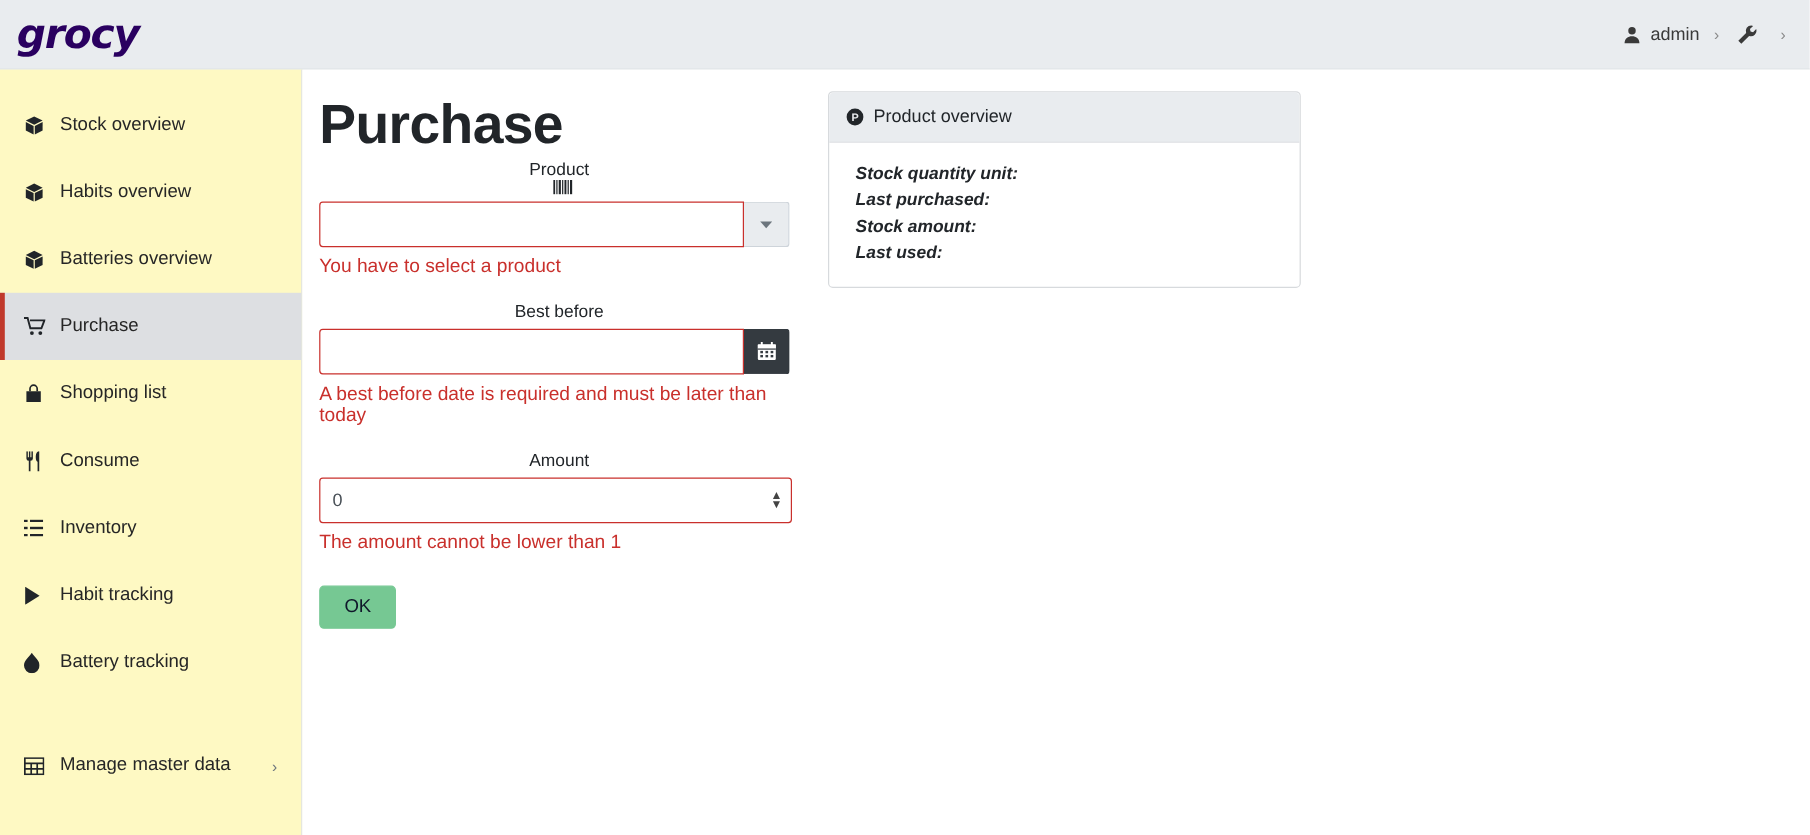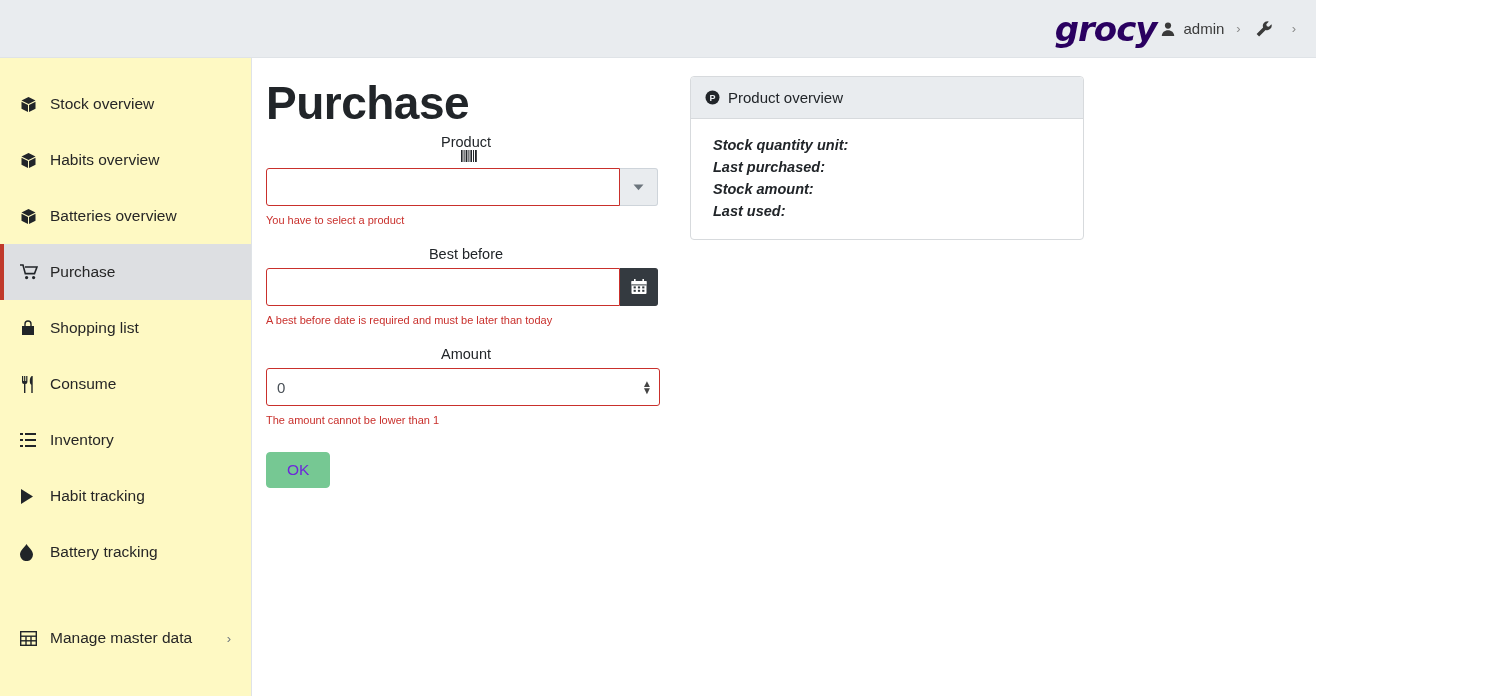--- a/index.html
+++ b/index.html
@@ -7,25 +7,25 @@
     margin: 0; padding: 0;
     width: 1508px; height: 696px;
     font-family: "Liberation Sans", sans-serif;
     background: #ffffff;
     color: #212529;
     overflow: hidden;
   }
   
   .topbar {
     position: absolute; top: 0; left: 0;
-    width: 1316px; height: 58px;
+    width: 1508px; height: 58px;
     background: #e9ecef;
     border-bottom: 1px solid #dfe3e7;
     display: flex; align-items: center;
-    justify-content: flex-end;
+    justify-content: space-between;
   }
   .brand {
     margin-left: 14px;
     font-family: "DejaVu Sans", sans-serif;
     font-size: 34px;
     font-weight: bold;
     color: #2a0060;
     letter-spacing: -1px;
     line-height: 1;
     font-style: italic;
@@ -115,35 +115,35 @@
     border-radius: 0 3px 3px 0;
     background: #e9ecef;
     display: flex; align-items: center; justify-content: center;
     cursor: pointer;
     color: #495057;
   }
   .addon.dark {
     background: #343a40; border-color: #343a40; color: #fff;
   }
   .err {
-    color: #c9302c; font-size: 11px; margin-top: 8px;
+    color: #c9302c; font-size: 16px; margin-top: 8px;
   }
   .field { margin-bottom: 20px; }
   .amount-wrap { position: relative; width: 394px; }
   .spinner {
     position: absolute; right: 8px; top: 50%;
     transform: translateY(-50%);
     display: flex; flex-direction: column;
     line-height: 7px; font-size: 10px; color: #444;
     cursor: pointer;
   }
   .btn-ok {
     margin-top: 6px;
     background: #76c893; border: 1px solid #76c893;
-    color: #6d28d9; font-size: 15.5px;
+    color: #0f172a; font-size: 15.5px;
     padding: 8px 20px; border-radius: 4px;
     cursor: pointer;
   }
   
   .card {
     position: absolute; left: 438px; top: 18px;
     width: 394px;
     border: 1px solid #d7dadd;
     border-radius: 4px;
     background: #fff;

